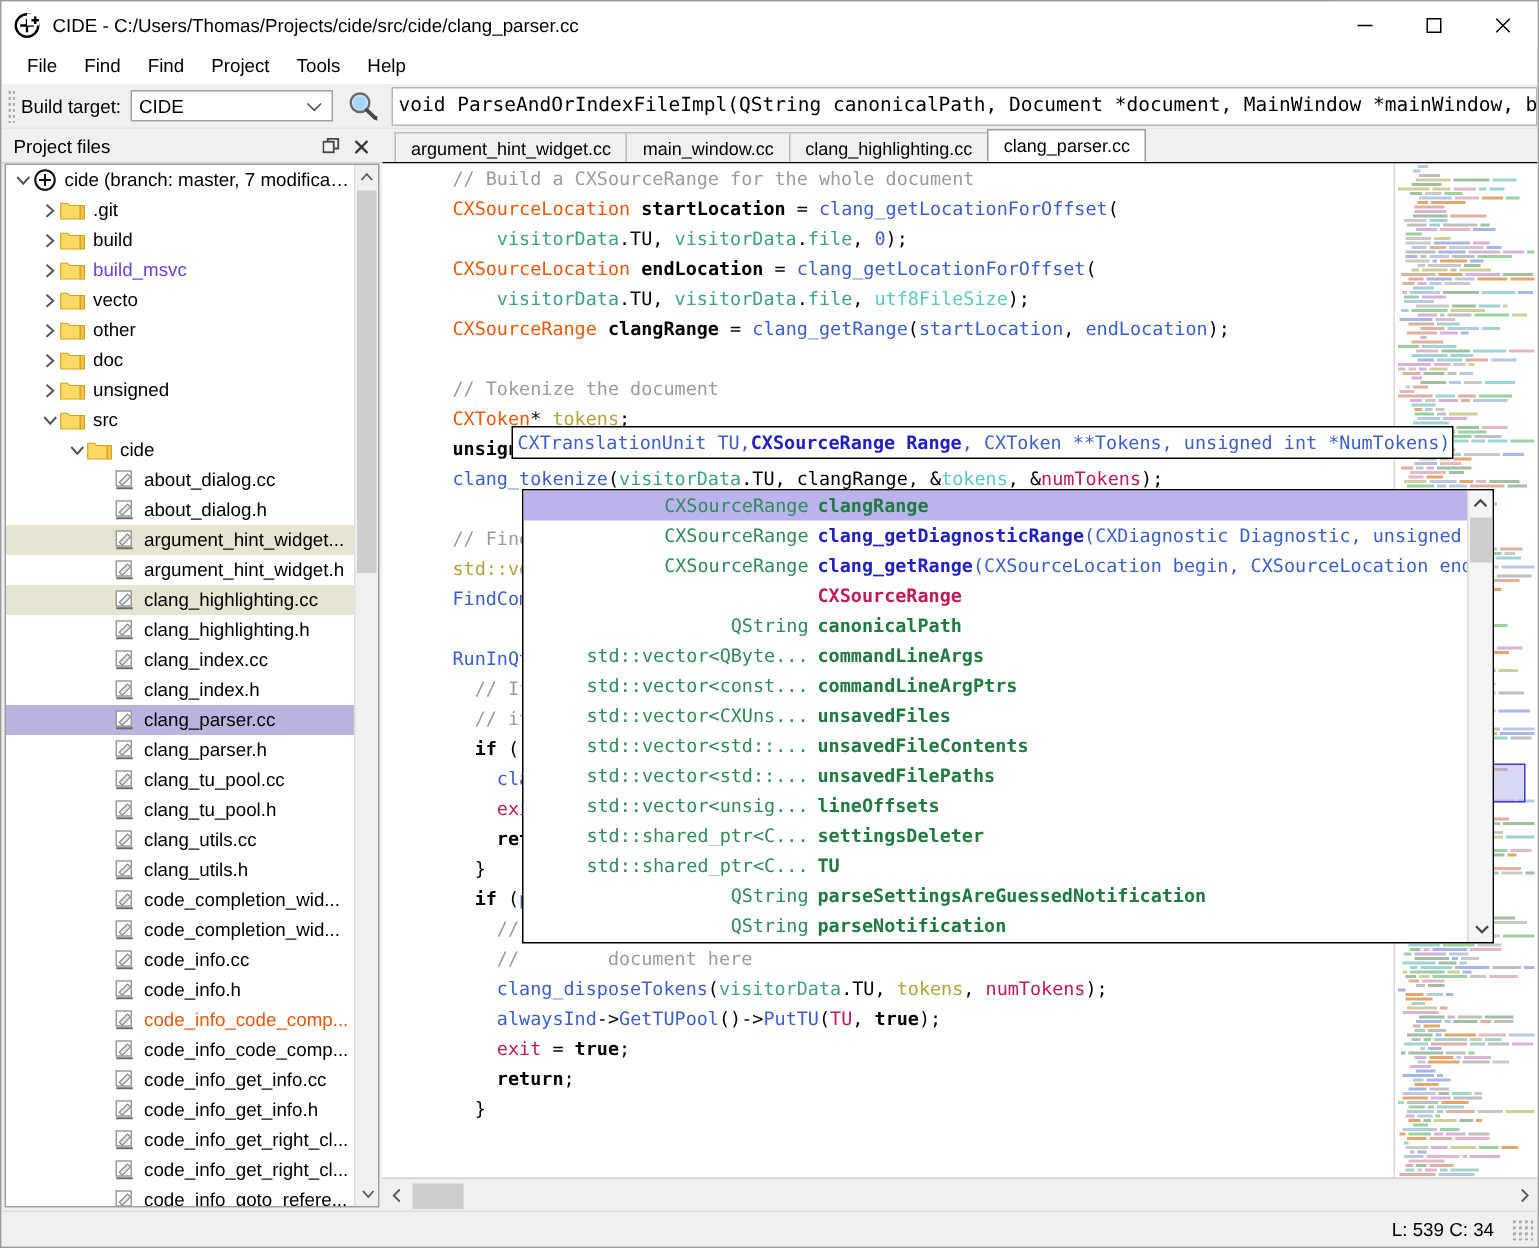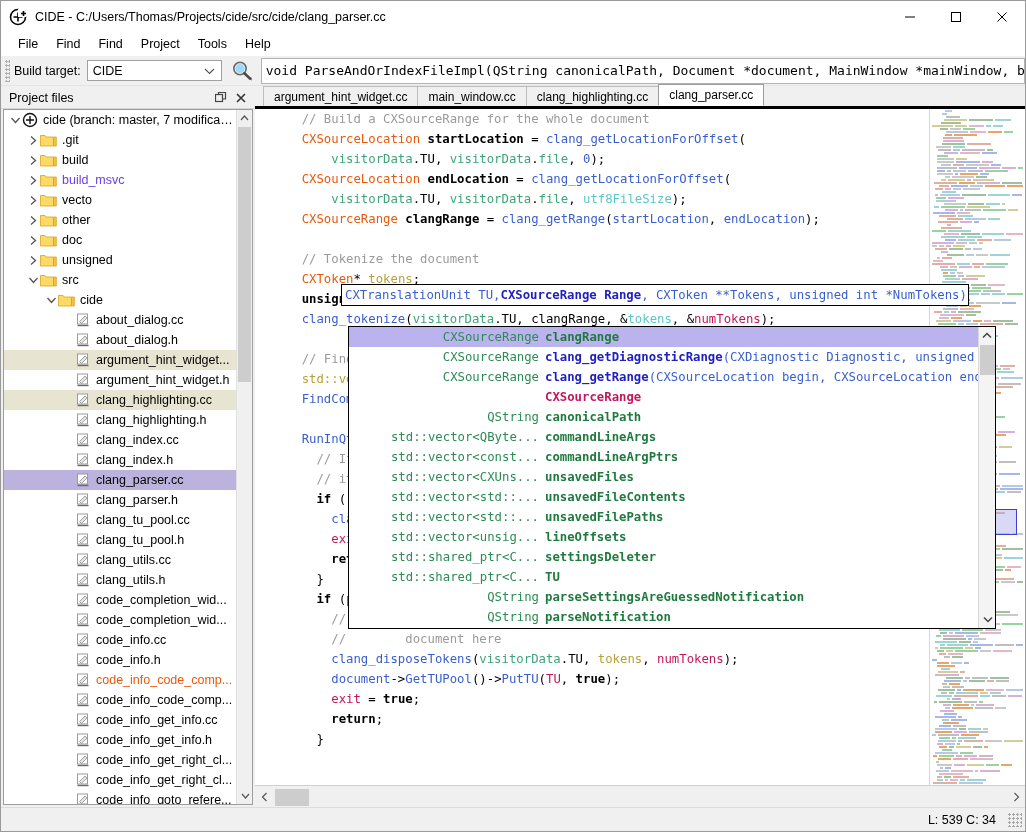--- a/index.html
+++ b/index.html
@@ -132,21 +132,21 @@
   .tlabel.err { color: #e8590c; }
 
   
   .editor-area {
     position: absolute; left: 254px; top: 86px; right: 0; bottom: 24px;
     background: #f0f0f0;
   }
   .tabbar {
     position: absolute; left: 0; top: 0; right: 0; height: 22px;
     background: #f0f0f0; display: flex; align-items: flex-end;
-    border-bottom: 3px solid #000000;
+    border-bottom: 1px solid #000000;
     padding-left: 8px;
   }
   .tab {
     height: 20px; padding: 0 10px; font-size: 12px;
     display: flex; align-items: center;
     background: #f0f0f0;
     border: 1px solid #bdbdbd; border-bottom: none;
     margin-right: -1px;
     color: #000;
   }
@@ -772,21 +772,21 @@
           <div class="code-line"><span class="pl">      </span><span class="cm">// its w</span></div>
           <div class="code-line"><span class="pl">      </span><span class="k">if</span><span class="pl"> (!</span><span class="ty">Par</span></div>
           <div class="code-line"><span class="pl">        </span><span class="fn">clang_</span></div>
           <div class="code-line"><span class="pl">        </span><span class="nm">exit</span><span class="pl"> =</span></div>
           <div class="code-line"><span class="pl">        </span><span class="k">return</span></div>
           <div class="code-line"><span class="pl">      </span><span class="pl">}</span></div>
           <div class="code-line"><span class="pl">      </span><span class="k">if</span><span class="pl"> (</span><span class="bl">pars</span></div>
           <div class="code-line"><span class="pl">        </span><span class="cm">// Do</span></div>
           <div class="code-line"><span class="pl">        </span><span class="cm">//        document here</span></div>
           <div class="code-line"><span class="pl">        </span><span class="fn">clang_disposeTokens</span><span class="pl">(</span><span class="gr">visitorData</span><span class="pl">.</span><span class="pl">TU</span><span class="pl">, </span><span class="ol">tokens</span><span class="pl">, </span><span class="nm">numTokens</span><span class="pl">);</span></div>
-          <div class="code-line"><span class="pl">        </span><span class="bl">document</span><span class="pl">-&gt;</span><span class="fn">GetTUPool</span><span class="pl">()-&gt;</span><span class="fn">PutTU</span><span class="pl">(</span><span class="nm">TU</span><span class="pl">, </span><span class="k">true</span><span class="pl">);</span></div>
+          <div class="code-line"><span class="pl">        </span><span class="bl">alwaysInd</span><span class="pl">-&gt;</span><span class="fn">GetTUPool</span><span class="pl">()-&gt;</span><span class="fn">PutTU</span><span class="pl">(</span><span class="nm">TU</span><span class="pl">, </span><span class="k">true</span><span class="pl">);</span></div>
           <div class="code-line"><span class="pl">        </span><span class="nm">exit</span><span class="pl"> = </span><span class="k">true</span><span class="pl">;</span></div>
           <div class="code-line"><span class="pl">        </span><span class="k">return</span><span class="pl">;</span></div>
           <div class="code-line"><span class="pl">      </span><span class="pl">}</span></div>
         </div>
     </div>
 
     <div class="minimap">
       <div id="minimap-rows">
           <div class="mm-row" style="padding-left: 15px;">
             <span class="mm-seg" style="width:7px;background:#b7c9e3"></span>

